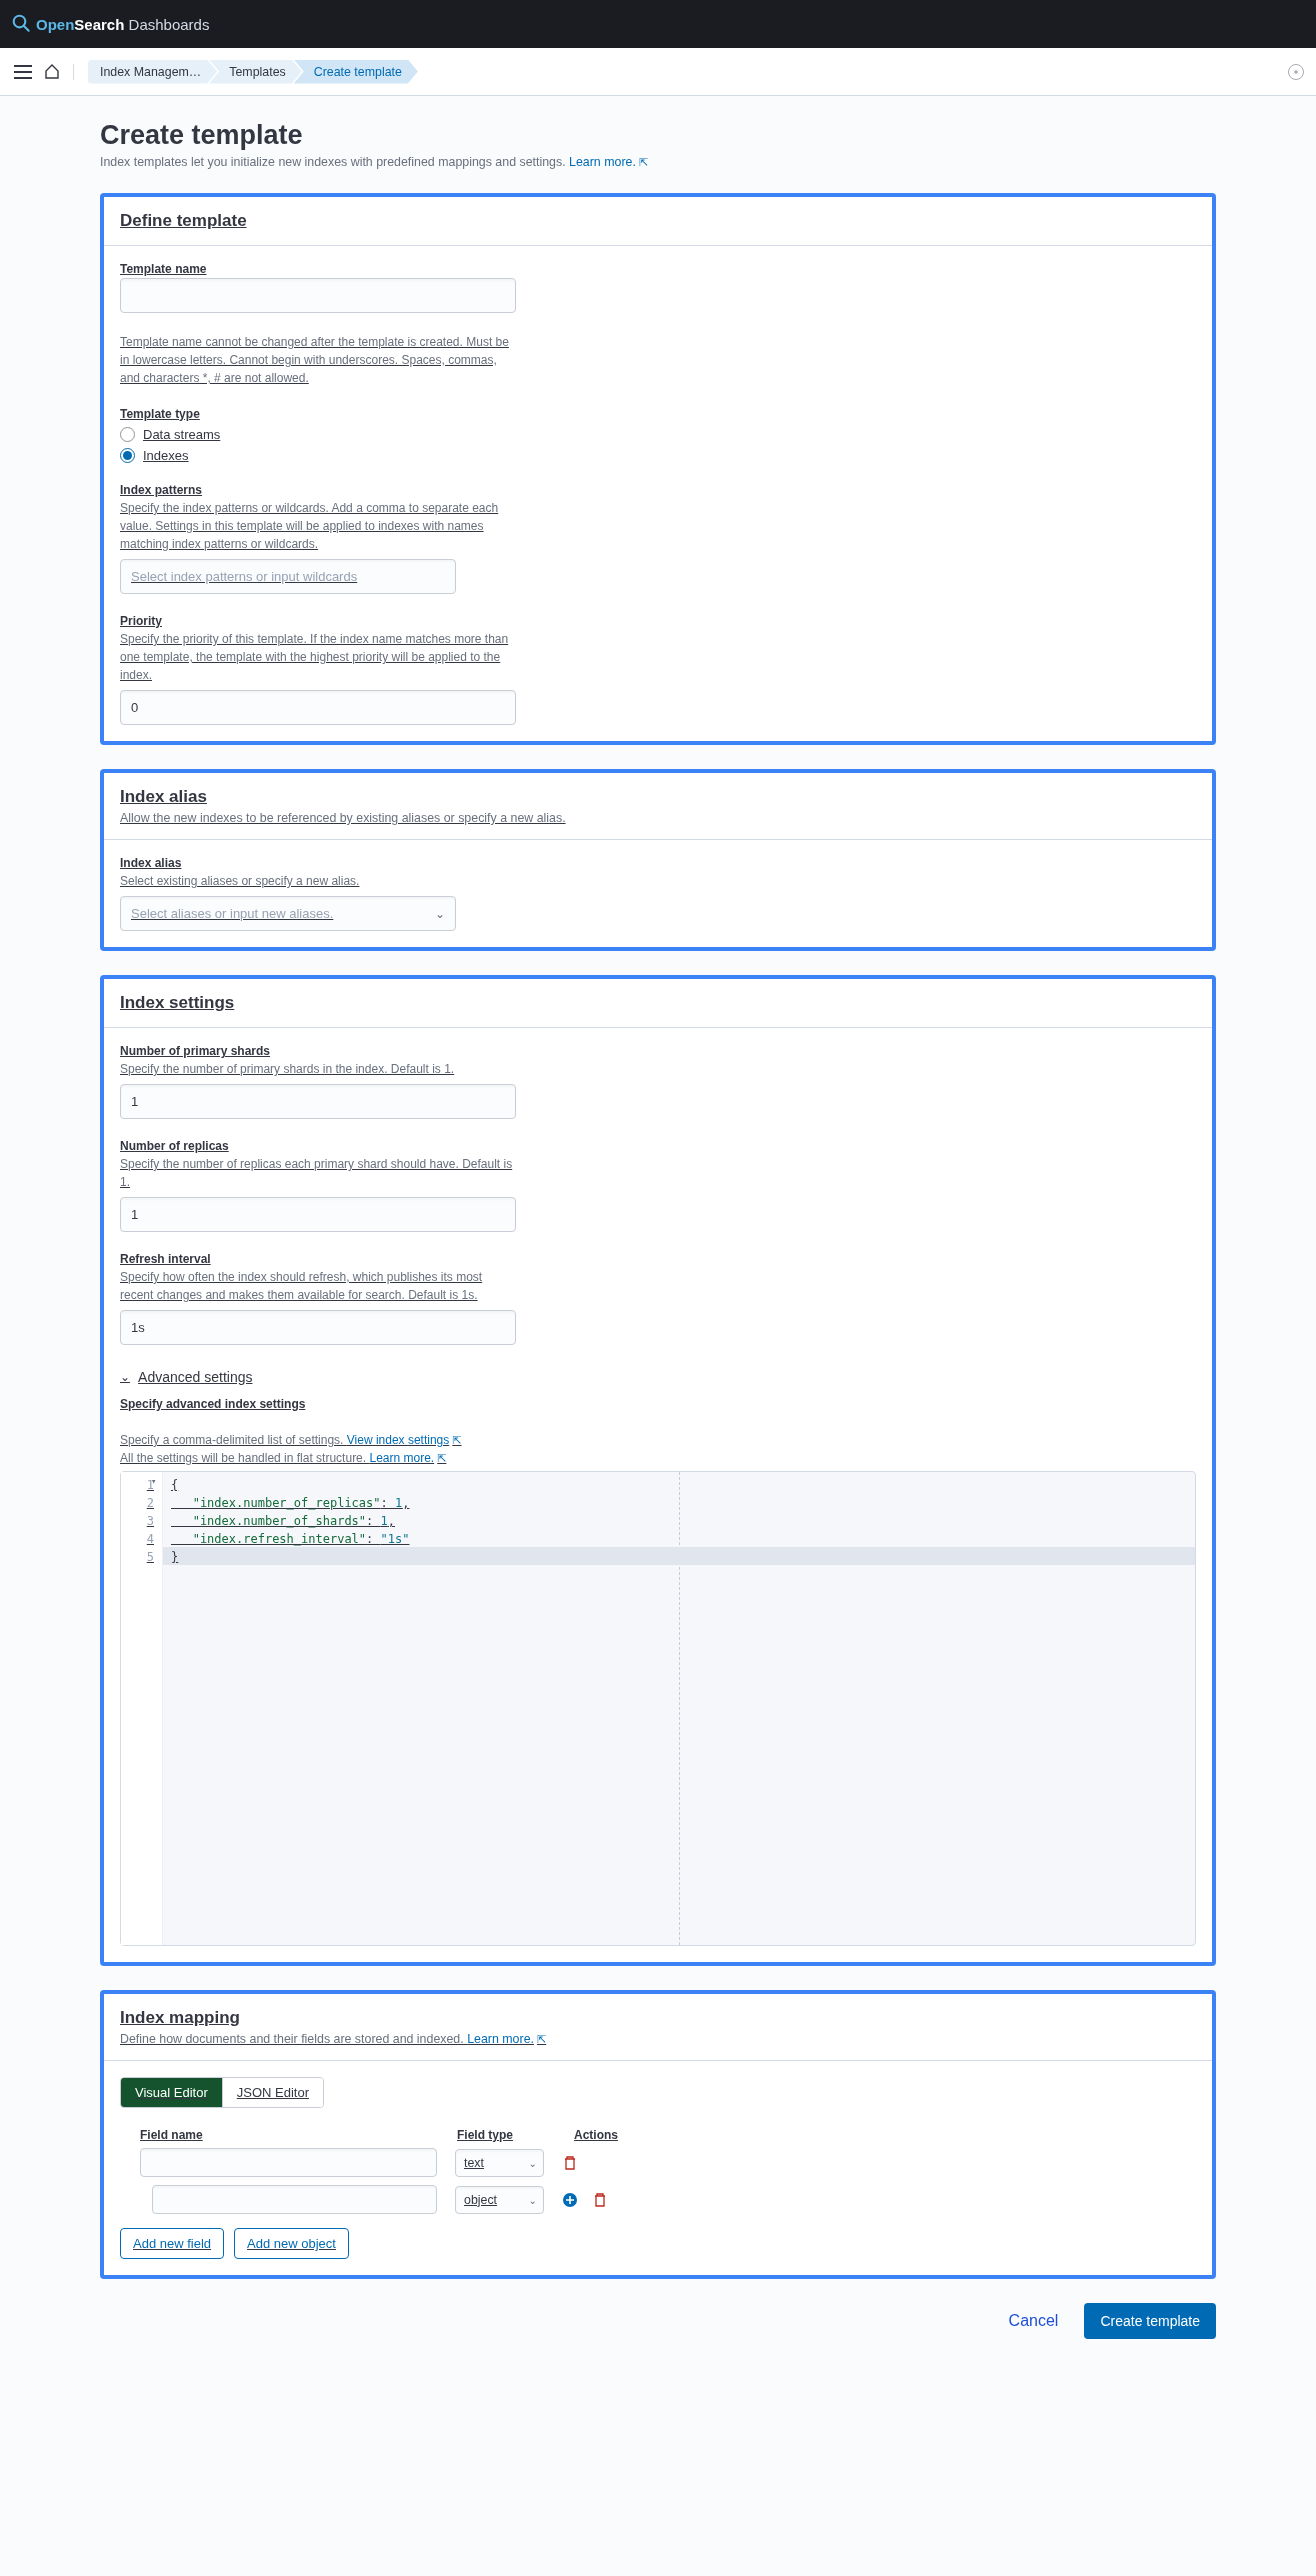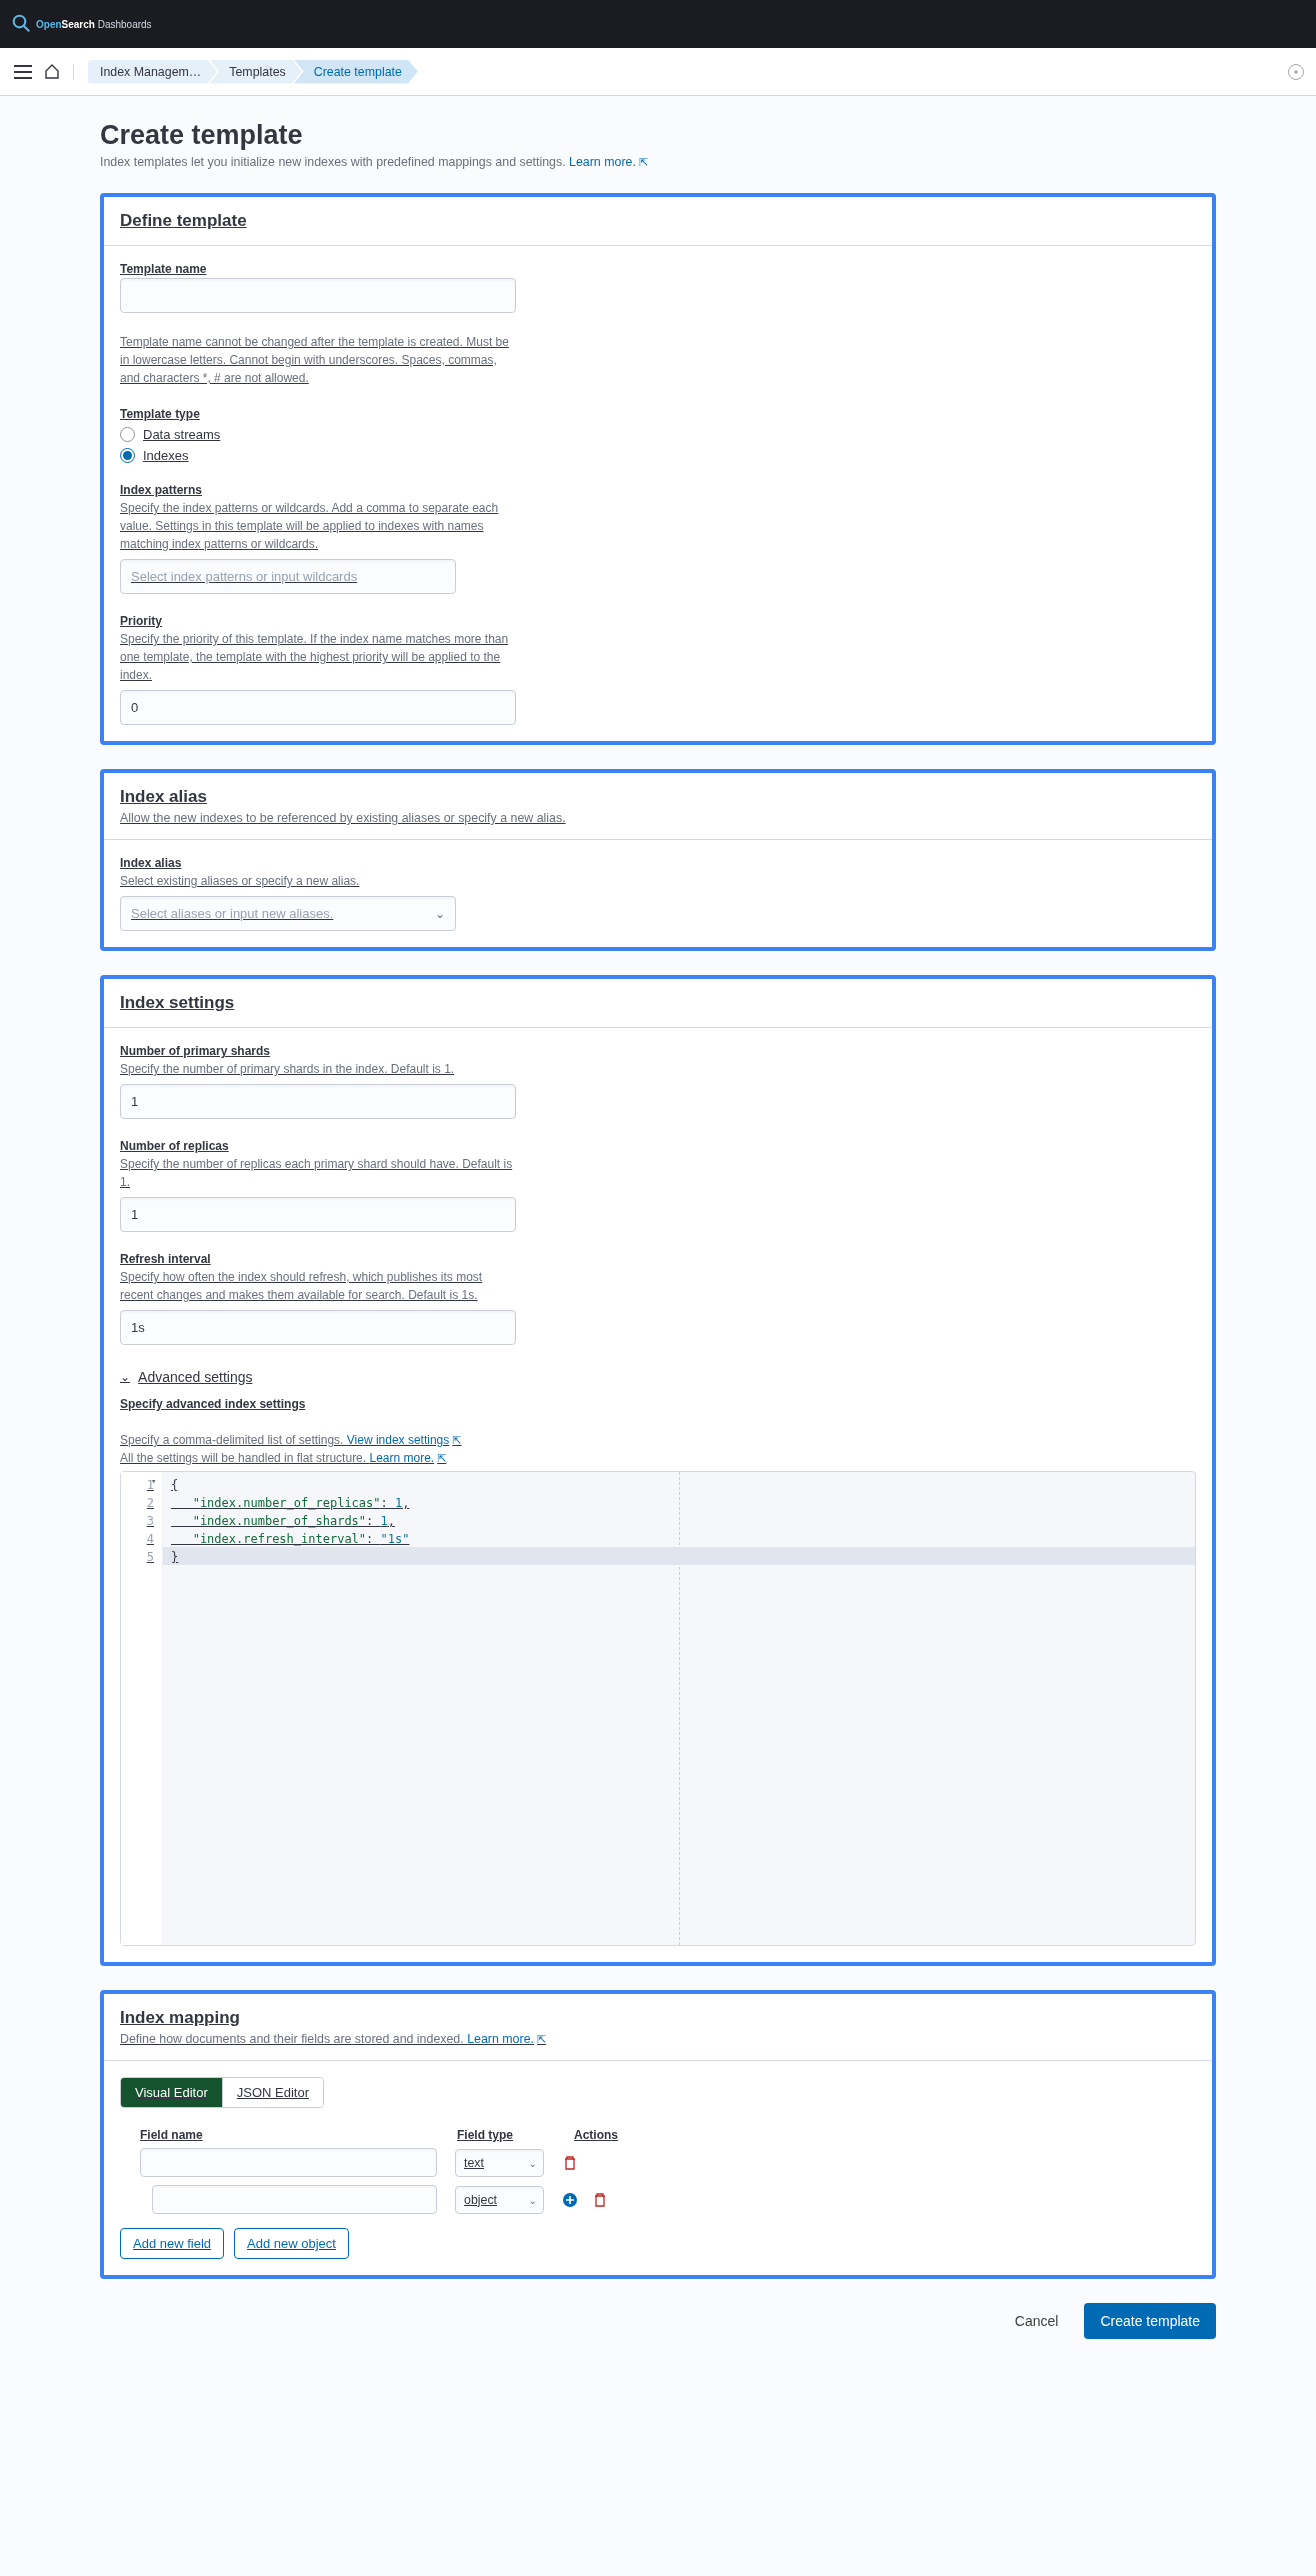--- a/index.html
+++ b/index.html
@@ -1,21 +1,21 @@
 <!DOCTYPE html>
 <html><head>
   <meta charset="utf-8">
   <style>
     * { box-sizing: border-box; margin: 0; padding: 0; }
     body { font-family: -apple-system, BlinkMacSystemFont, "Segoe UI", Helvetica, Arial, sans-serif; background: #fafbfd; color: #343741; font-size: 14px; }
     
     .top-header { background: #1a1c21; height: 48px; display: flex; align-items: center; padding: 0 12px; }
     .logo { display: flex; align-items: center; gap: 4px; }
     .logo-icon { width: 20px; height: 20px; }
-    .logo-text { color: #fff; font-size: 10px; font-weight: 400; }
+    .logo-text { color: #fff; font-size: 15px; font-weight: 400; }
     .logo-text .open { color: #5bb7e6; font-weight: 600; }
     .logo-text .search { font-weight: 600; }
     .logo-text .dash { font-weight: 400; color: #d3dae6; }
     
     .sub-header { background: #fff; border-bottom: 1px solid #d3dae6; height: 48px; display: flex; align-items: center; padding: 0 12px; }
     .sub-left { display: flex; align-items: center; gap: 6px; }
     .hamburger { width: 24px; height: 24px; display: flex; flex-direction: column; justify-content: center; gap: 4px; cursor: pointer; padding: 2px; }
     .hamburger span { height: 2px; background: #343741; width: 18px; }
     .home-icon-wrap { width: 32px; display: flex; justify-content: center; border-right: 1px solid #d3dae6; padding-right: 12px; margin-right: 8px; }
     .home-icon { width: 16px; height: 16px; }
@@ -91,21 +91,21 @@
     .mapping-row.nested .field-input { width: 285px; }
     .type-select { width: 89px; border: 1px solid #c9cdd6; background: #fbfcfd; border-radius: 4px; padding: 6px 22px 6px 8px; font-size: 12.4px; position: relative; cursor: pointer; box-shadow: inset 0 2px 2px rgba(0,0,0,0.03); }
     .type-select .chev { position: absolute; right: 6px; top: 50%; transform: translateY(-50%); font-size: 10px; color: #69707d; }
     .row-actions { display: flex; gap: 14px; align-items: center; }
     .action-icon { width: 16px; height: 16px; cursor: pointer; }
     
     .button-row { display: flex; gap: 10px; margin-top: 14px; }
     .btn-outline { border: 1px solid #006bb4; color: #006bb4; background: #fff; padding: 7px 12px; border-radius: 4px; font-size: 13px; cursor: pointer; }
     
     .footer-actions { display: flex; justify-content: flex-end; gap: 14px; margin-top: 24px; align-items: center; }
-    .btn-text { color: #404040; background: none; border: none; font-size: 14px; cursor: pointer; padding: 8px 12px; }
+    .btn-text { color: #1d4ed8; background: none; border: none; font-size: 16px; cursor: pointer; padding: 8px 12px; }
     .btn-primary { background: #006bb4; color: #fff; border: none; padding: 10px 16px; border-radius: 4px; font-size: 14px; cursor: pointer; font-weight: 500; }
     
     svg { display: block; }
   </style>
 </head>
 <body>
 
 <div class="top-header">
   <div class="logo">
     <svg class="logo-icon" viewBox="0 0 24 24">

